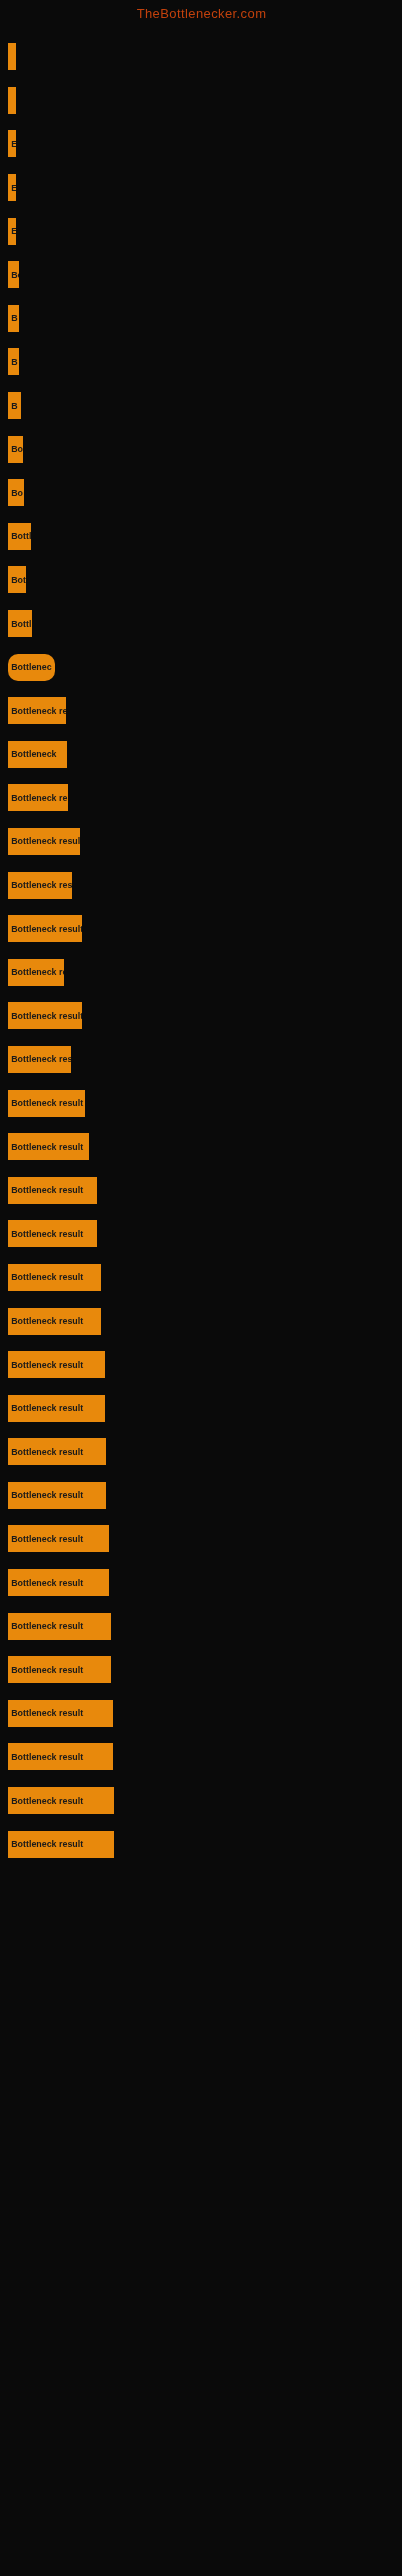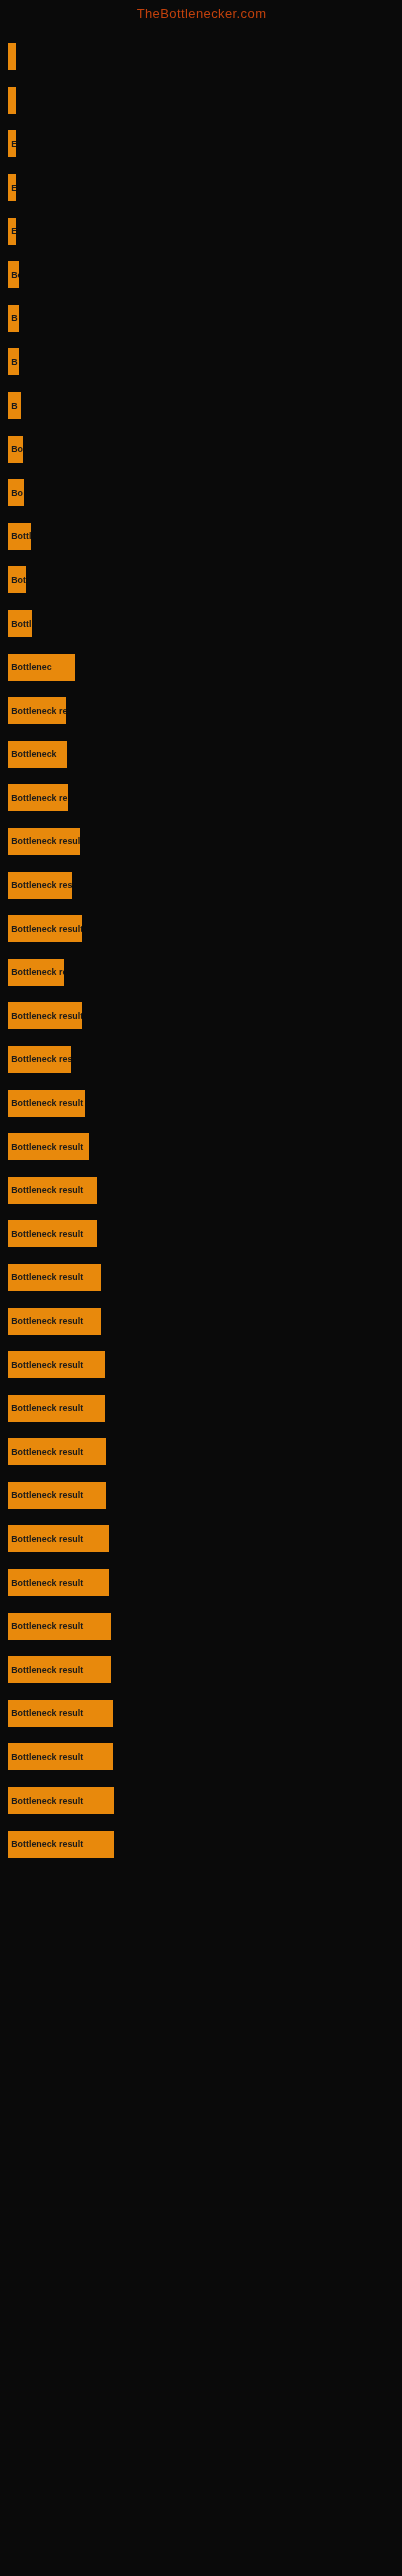--- a/index.html
+++ b/index.html
@@ -121,21 +121,21 @@
       <div class="bar" style="width: 18px;">
         <span class="bar-label">Bott</span>
       </div>
     </div>
     <div class="bar-row">
       <div class="bar" style="width: 24px;">
         <span class="bar-label">Bottl</span>
       </div>
     </div>
     <div class="bar-row">
-      <div class="bar" style="width: 67px;">
+      <div class="bar" style="width: 47px; border-radius: 10px;">
         <span class="bar-label">Bottlenec</span>
       </div>
     </div>
     <div class="bar-row">
       <div class="bar" style="width: 58px;">
         <span class="bar-label">Bottleneck res</span>
       </div>
     </div>
     <div class="bar-row">
       <div class="bar" style="width: 59px;">

